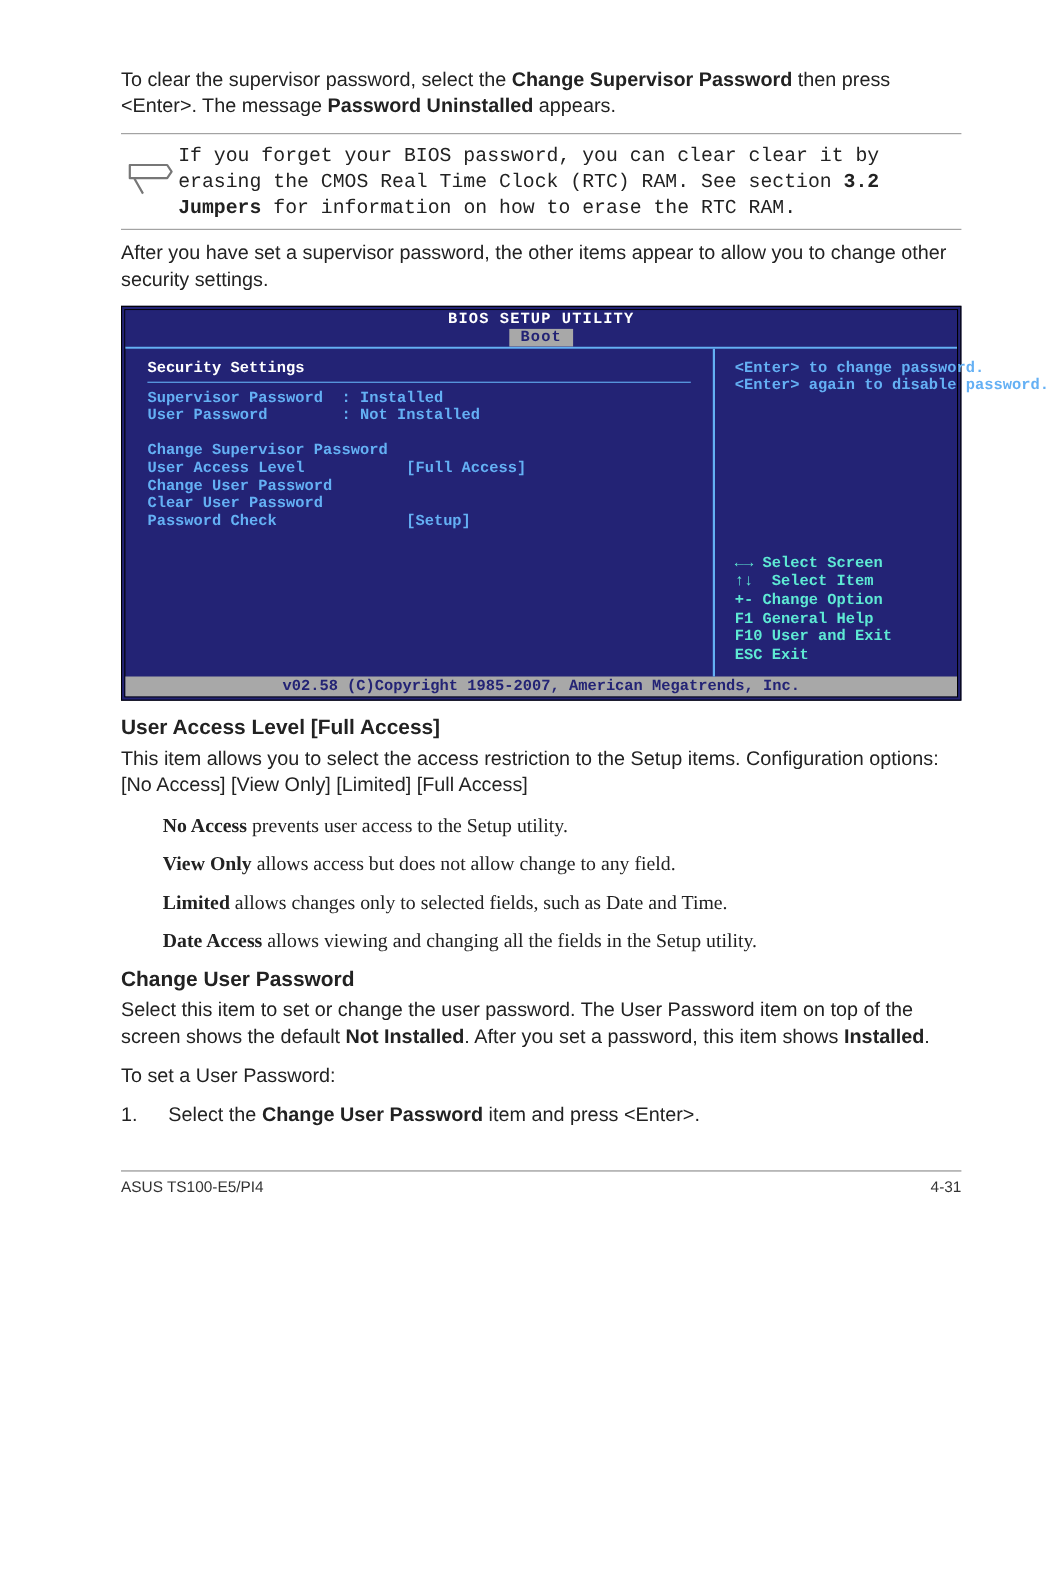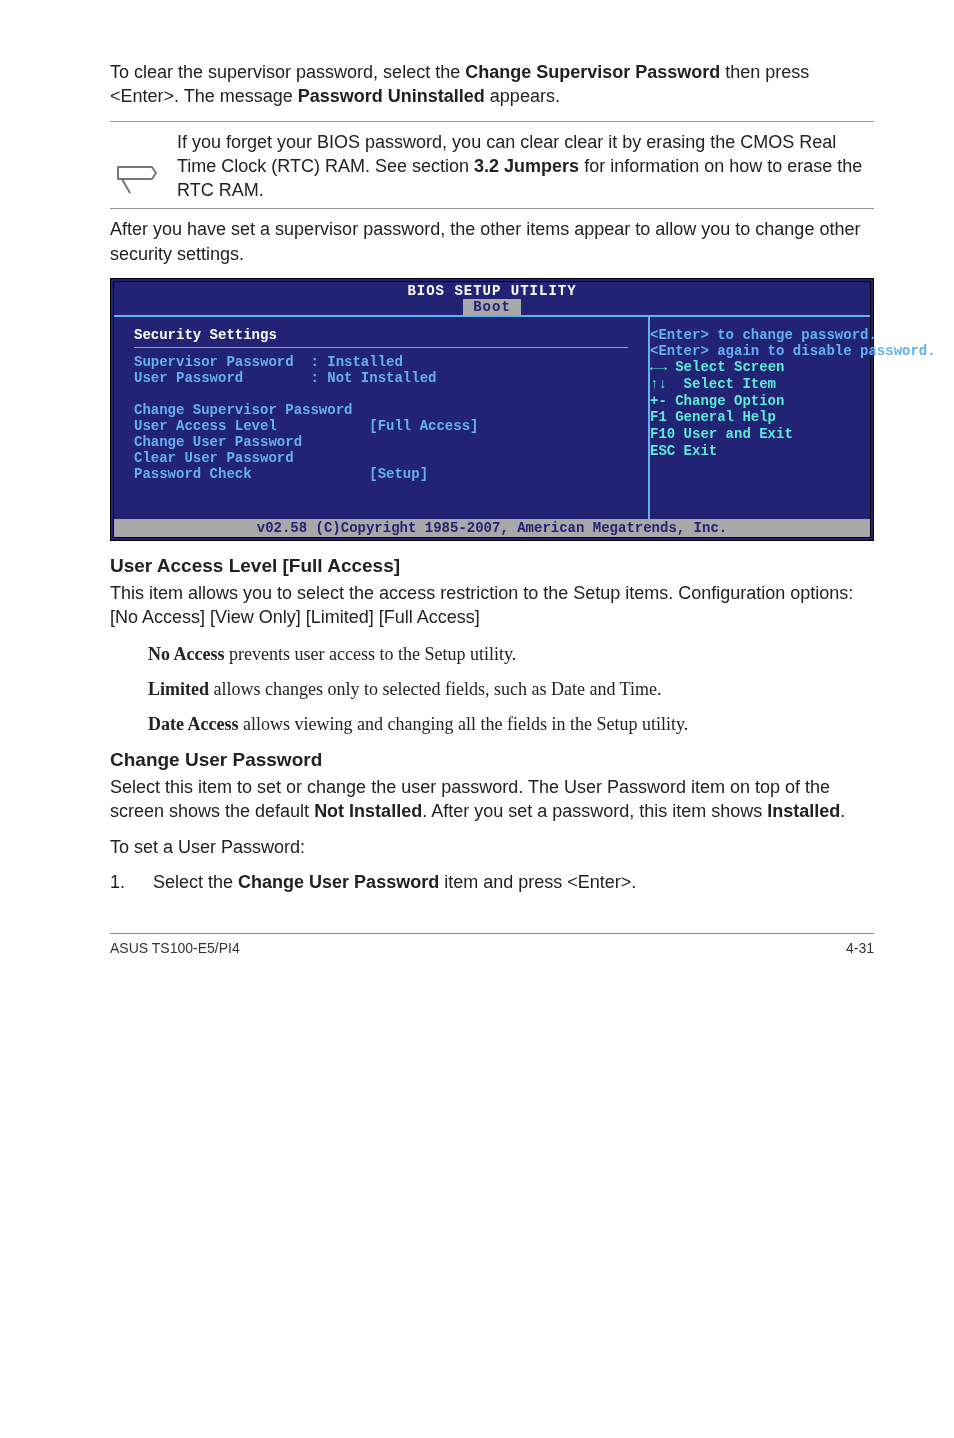--- a/index.html
+++ b/index.html
@@ -11,21 +11,21 @@
       padding: 0;
       background: #fff;
       width: 954px;
     }
     .page {
       padding: 60px 80px 30px 110px;
     }
     .para { margin: 0 0 12px 0; line-height: 1.35; }
     .strong { font-weight: bold; }
     hr.thin { border: none; border-top: 1px solid #999; margin: 6px 0 8px 0; }
-    .note-block { display: flex; align-items: flex-end; gap: 19px; margin: 8px 0 6px 0; padding-left: 6px;}
+    .note-block { display: flex; align-items: center; gap: 4px; margin: 8px 0 6px 0; padding-left: 6px; font-family: Liberation Mono, monospace;}
     .note-text { line-height:1.35;}
     .bios-wrap {
       border: 4px double #000;
       margin: 8px 0 14px 0;
       font-family: "Courier New", Courier, monospace;
       font-size: 14px;
       font-weight: bold;
       color: #64b0f4;
       background: #232375;
     }
@@ -43,32 +43,33 @@
     .bios-tab {
       display: inline-block;
       background: #a8a8a8;
       color: #232375;
       padding: 0 10px;
       margin-top: 0;
     }
     .bios-body {
       display: flex;
       border-top: 2px solid #64b0f4;
-      height: 204px;
+      height: 300px;
     }
     .bios-left {
       flex: 1;
       padding: 10px 20px;
       border-right: 2px solid #64b0f4;
     }
     .bios-right {
       width: 220px;
-      padding: 10px 0;
+      padding: 10px 18px;
       display: flex;
       flex-direction: column;
+      justify-content: space-between;
     }
     .bios-sec-title {
       color: #fff;
       margin-bottom: 4px;
     }
     .bios-divline {
       border-bottom: 1px solid #64b0f4;
       margin-bottom: 6px;
     }
     .bios-row {
@@ -160,20 +161,21 @@
       </div>
     </div>
     <div class="bios-foot">v02.58 (C)Copyright 1985-2007, American Megatrends, Inc.</div>
   </div>
 
   <h3 class="sec">User Access Level [Full Access]</h3>
   <p class="para">This item allows you to select the access restriction to the Setup items. Configuration options: [No Access] [View Only] [Limited] [Full Access]</p>
 
   <div class="indented">
     <p class="idxrow"><span class="strong">No Access</span><span> prevents user access to the Setup utility.</span></p>
+    <p class="idxrow"><span class="strong">View Only</span><span> allows access but does not allow change to any field.</span></p>
     <p class="idxrow"><span class="strong">Limited</span><span> allows changes only to selected fields, such as Date and Time.</span></p>
     <p class="idxrow"><span class="strong">Date Access</span><span> allows viewing and changing all the fields in the Setup utility.</span></p>
   </div>
 
   <h3 class="sec">Change User Password</h3>
   <p class="para">
     <span>Select this item to set or change the user password. The User Password item on top of the screen shows the default </span><span class="strong">Not Installed</span><span>. After you set a password, this item shows </span><span class="strong">Installed</span><span>.</span>
   </p>
   <p class="para">To set a User Password:</p>
 

